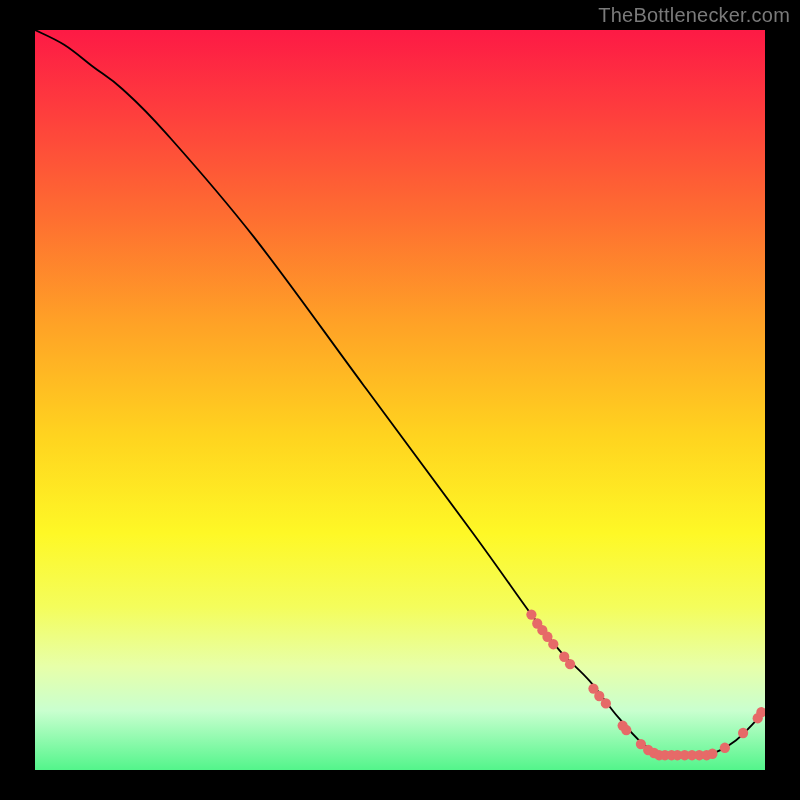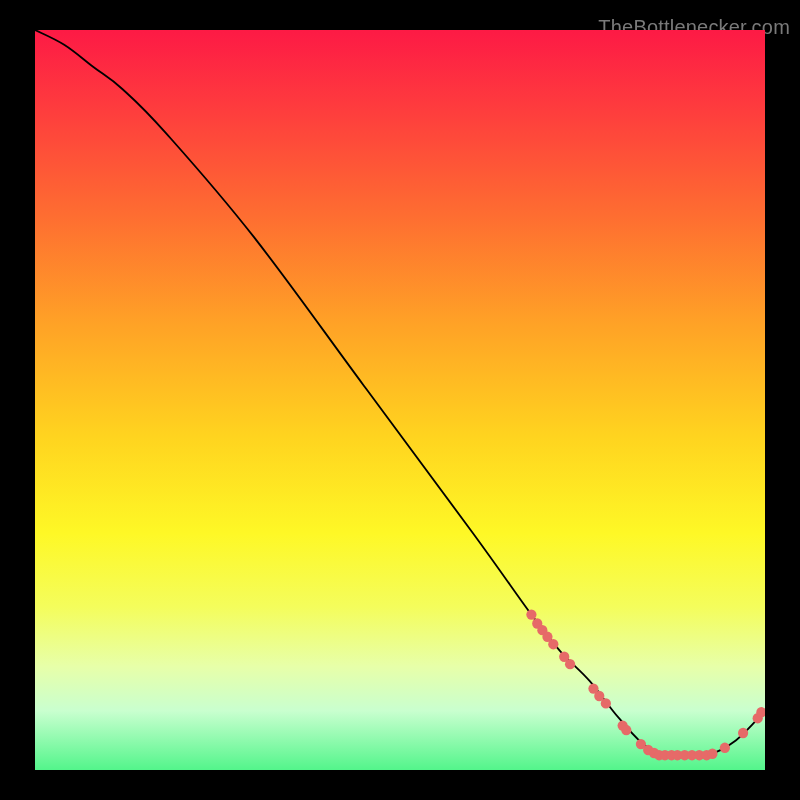--- a/index.html
+++ b/index.html
@@ -12,21 +12,21 @@
     font-family: Arial, Helvetica, sans-serif;
   }
   .frame {
     position: relative;
     width: 800px;
     height: 800px;
     background: #000;
   }
   .attribution {
     position: absolute;
-    top: 16px;
+    top: 4px;
     right: 10px;
     color: #7a7a7a;
     font-size: 20px;
     font-weight: 400;
     letter-spacing: 0.2px;
   }
   .plot-area {
     position: absolute;
     left: 35px;
     top: 30px;

